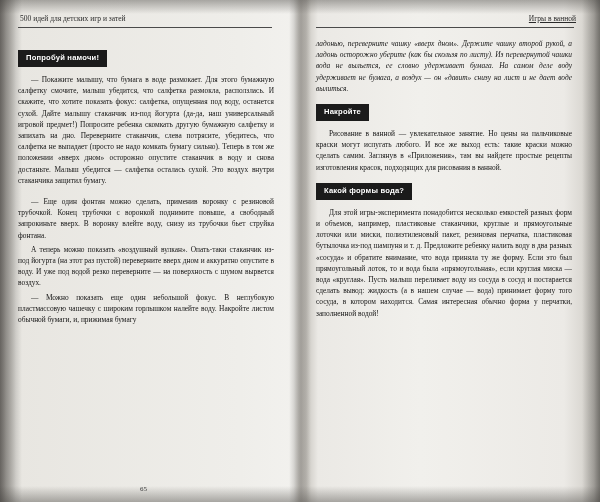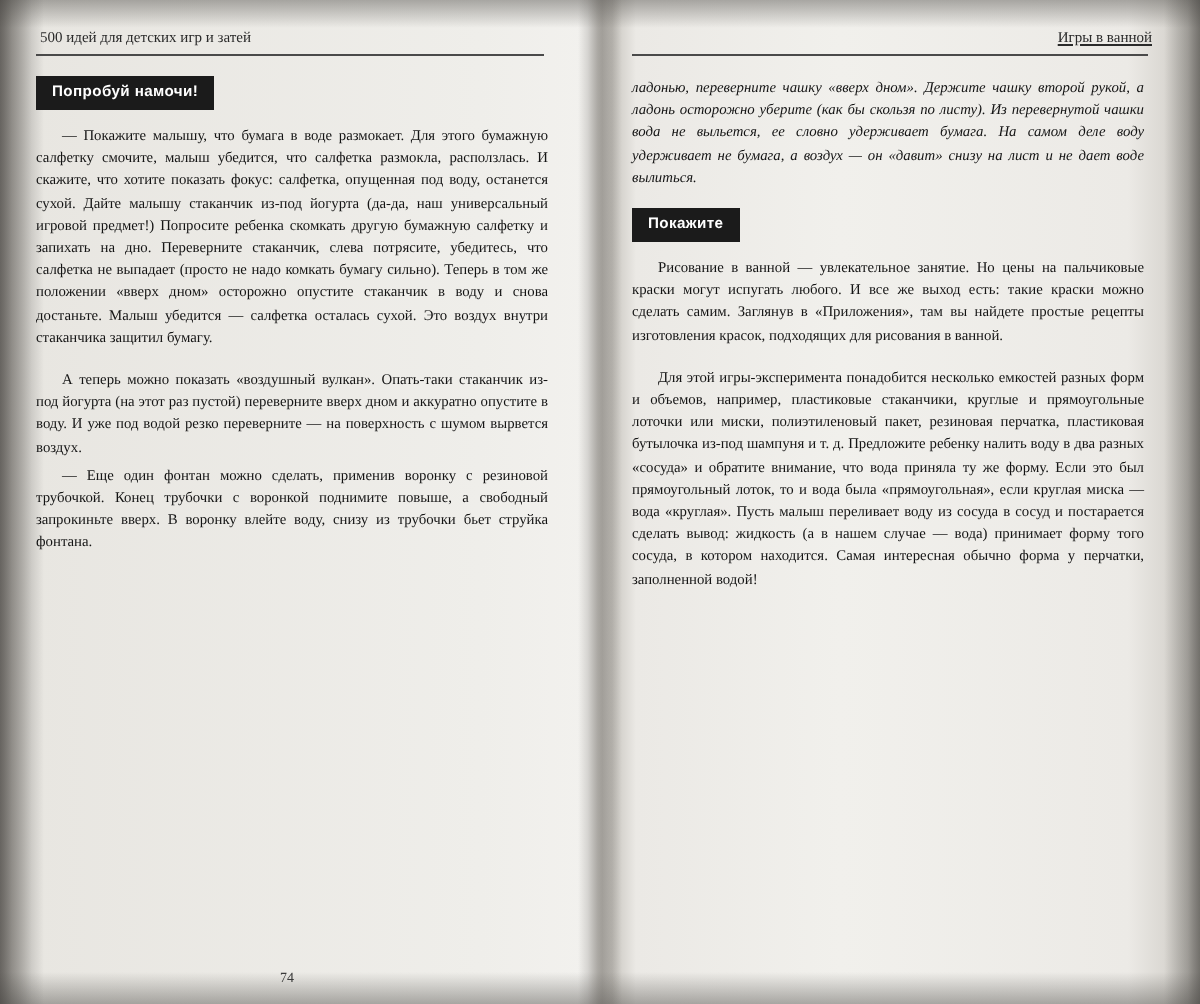--- a/index.html
+++ b/index.html
@@ -89,21 +89,21 @@
     color: #ffffff;
     font-family: "Liberation Sans", sans-serif;
     font-weight: bold;
     font-size: 7.6px;
     line-height: 12px;
     padding: 2px 8px 3px 8px;
     margin: 0 0 7px 0;
     letter-spacing: .2px;
   }
   .head-wrap { margin-top: 10px; }
-  .head-wrap:first-child { margin-top: 0; }
+  .head-wrap:first-child { margin-top: 12px; }
 
   p {
     margin: 0 0 0 0;
     text-indent: 13px;
   }
   p.noind { text-indent: 0; font-style: italic; }
   .sp { margin-bottom: 3px; }
 
   .folio {
     position: absolute;
@@ -130,36 +130,38 @@
   <div class="rule rule-right"></div>
 
   <div class="col col-left">
 
     <div class="head-wrap">
       <div class="head">Попробуй намочи!</div>
       <p class="sp">— Покажите малышу, что бумага в воде размокает. Для этого бумажную салфетку смочите, малыш убедится, что салфетка размокла, расползлась. И скажите, что хотите показать фокус: салфетка, опущенная под воду, останется сухой. Дайте малышу стаканчик из-под йогурта (да-да, наш универсальный игровой предмет!) Попросите ребенка скомкать другую бумажную салфетку и запихать на дно. Переверните стаканчик, слева потрясите, убедитесь, что салфетка не выпадает (просто не надо комкать бумагу сильно). Теперь в том же положении «вверх дном» осторожно опустите стаканчик в воду и снова достаньте. Малыш убедится — салфетка осталась сухой. Это воздух внутри стаканчика защитил бумагу.</p>
     </div>
 
     <div class="head-wrap">
+      <p class="sp">— Еще один фонтан можно сделать, применив воронку с резиновой трубочкой. Конец трубочки с воронкой поднимите повыше, а свободный запрокиньте вверх. В воронку влейте воду, снизу из трубочки бьет струйка фонтана.</p>
       <p class="sp">А теперь можно показать «воздушный вулкан». Опать-таки стаканчик из-под йогурта (на этот раз пустой) переверните вверх дном и аккуратно опустите в воду. И уже под водой резко переверните — на поверхность с шумом вырвется воздух.</p>
-      <p class="sp">— Еще один фонтан можно сделать, применив воронку с резиновой трубочкой. Конец трубочки с воронкой поднимите повыше, а свободный запрокиньте вверх. В воронку влейте воду, снизу из трубочки бьет струйка фонтана.</p>
+      <p>— Можно показать еще один небольшой фокус. В неглубокую пластмассовую чашечку с широким горлышком налейте воду. Накройте листом обычной бумаги, и, прижимая бумагу</p>
     </div>
 
   </div>
 
   <div class="col col-right">
 
     <p class="noind sp">ладонью, переверните чашку «вверх дном». Держите чашку второй рукой, а ладонь осторожно уберите (как бы скользя по листу). Из перевернутой чашки вода не выльется, ее словно удерживает бумага. На самом деле воду удерживает не бумага, а воздух — он «давит» снизу на лист и не дает воде вылиться.</p>
 
     <div class="head-wrap">
-      <div class="head">Покажите</div>
+      <div class="head">Накройте</div>
       <p>Рисование в ванной — увлекательное занятие. Но цены на пальчиковые краски могут испугать любого. И все же выход есть: такие краски можно сделать самим. Заглянув в «Приложения», там вы найдете простые рецепты изготовления красок, подходящих для рисования в ванной.</p>
     </div>
 
     <div class="head-wrap">
+      <div class="head">Какой формы вода?</div>
       <p>Для этой игры-эксперимента понадобится несколько емкостей разных форм и объемов, например, пластиковые стаканчики, круглые и прямоугольные лоточки или миски, полиэтиленовый пакет, резиновая перчатка, пластиковая бутылочка из-под шампуня и т. д. Предложите ребенку налить воду в два разных «сосуда» и обратите внимание, что вода приняла ту же форму. Если это был прямоугольный лоток, то и вода была «прямоугольная», если круглая миска — вода «круглая». Пусть малыш переливает воду из сосуда в сосуд и постарается сделать вывод: жидкость (а в нашем случае — вода) принимает форму того сосуда, в котором находится. Самая интересная обычно форма у перчатки, заполненной водой!</p>
     </div>
 
   </div>
 
-  <div class="folio">74</div>
+  <div class="folio">65</div>
 
 </div>
 
 </body></html>

